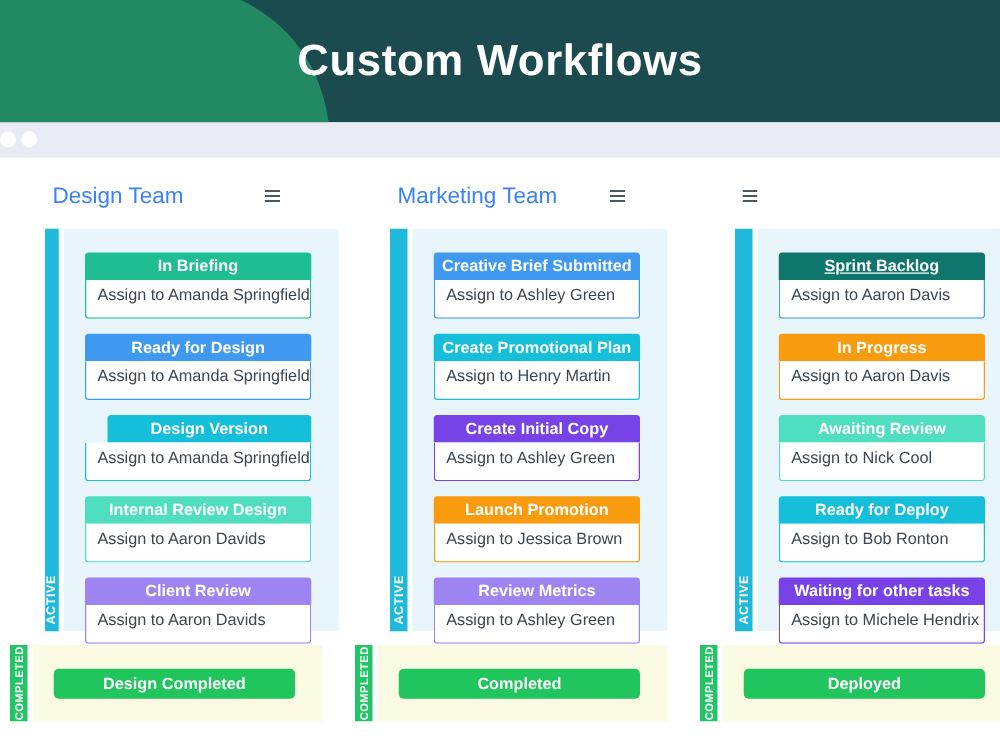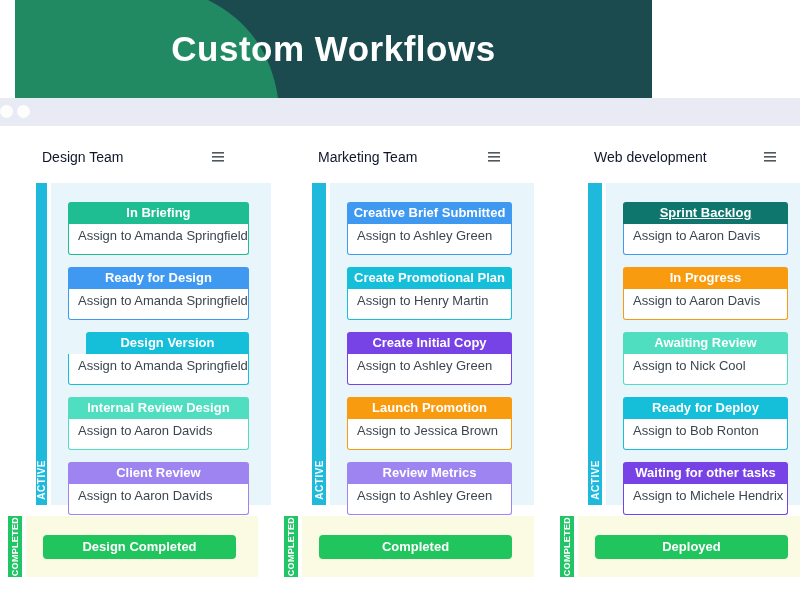--- a/index.html
+++ b/index.html
@@ -1,38 +1,38 @@
 <!DOCTYPE html>
 <html><head>
 <meta charset="utf-8">
 <style>
   * { margin:0; padding:0; box-sizing:border-box; }
   html,body { width:800px; height:600px; overflow:hidden; background:#fff;
               font-family:"Liberation Sans", sans-serif; }
 
   
-  .hero { position:relative; width:637px; height:98px; overflow:hidden;margin-left:15px; }
+  .hero { position:relative; width:800px; height:98px; overflow:hidden; }
   .hero-svg { position:absolute; left:0; top:0; }
   .hero-title { position:absolute; left:0; top:0; width:100%; height:98px;
                 display:flex; align-items:center; justify-content:center;
                 color:#fff; font-size:35px; font-weight:bold; letter-spacing:0.5px; }
 
   
   .chrome { position:relative; width:800px; height:28px; background:#E8EBF3; }
   .dot { position:absolute; top:7px; width:13px; height:13px; border-radius:50%; background:#FDFDFE; }
   .dot1 { left:0px; } .dot2 { left:17px; }
 
   
   .main { padding-top:17px; }
   .board { display:flex; padding-left:8px; gap:26px; }
   .column { width:250px; display:flex; flex-direction:column; flex:0 0 250px; }
 
   .col-head { display:flex; justify-content:space-between; align-items:center;
               height:27px; padding:0 34px; margin-bottom:13px; }
-  .col-title { font-size:14px; color:#0f172a; }
+  .col-title { font-size:18px; color:#3b82f6; }
   .menu-icon { display:inline-block; line-height:0; cursor:pointer; }
 
   .active-section { display:flex; height:322px;padding-left:28px; }
   .vbar { width:14px; margin-right:4px; display:flex; align-items:flex-end; justify-content:center; }
   .active-bar { background:#1FB9DB; }
   .vlabel { writing-mode:vertical-rl; transform:rotate(180deg); color:#fff;
             font-size:10px; font-weight:bold; letter-spacing:0.5px; padding-top:5px; }
   .active-panel { flex:1; background:#E8F6FB; padding:19px 22px 0 17px; }
 
   .card { margin-bottom:12px; border-radius:3px; }
@@ -169,21 +169,20 @@
         <span class="vlabel">COMPLETED</span>
       </div>
       <div class="completed-panel">
         <button class="completed-btn">Completed</button>
       </div>
     </div>
   </div>
 
   <div class="column">
     <div class="col-head">
-      <span class="col-title">Web development</span>
       <span class="menu-icon">
         <svg width="12" height="10" viewBox="0 0 12 10">
           <rect x="0" y="0" width="12" height="1.6" fill="#50585F"></rect>
           <rect x="0" y="4" width="12" height="1.6" fill="#50585F"></rect>
           <rect x="0" y="8" width="12" height="1.6" fill="#50585F"></rect>
         </svg>
       </span>
     </div>
     <div class="active-section">
       <div class="vbar active-bar">

